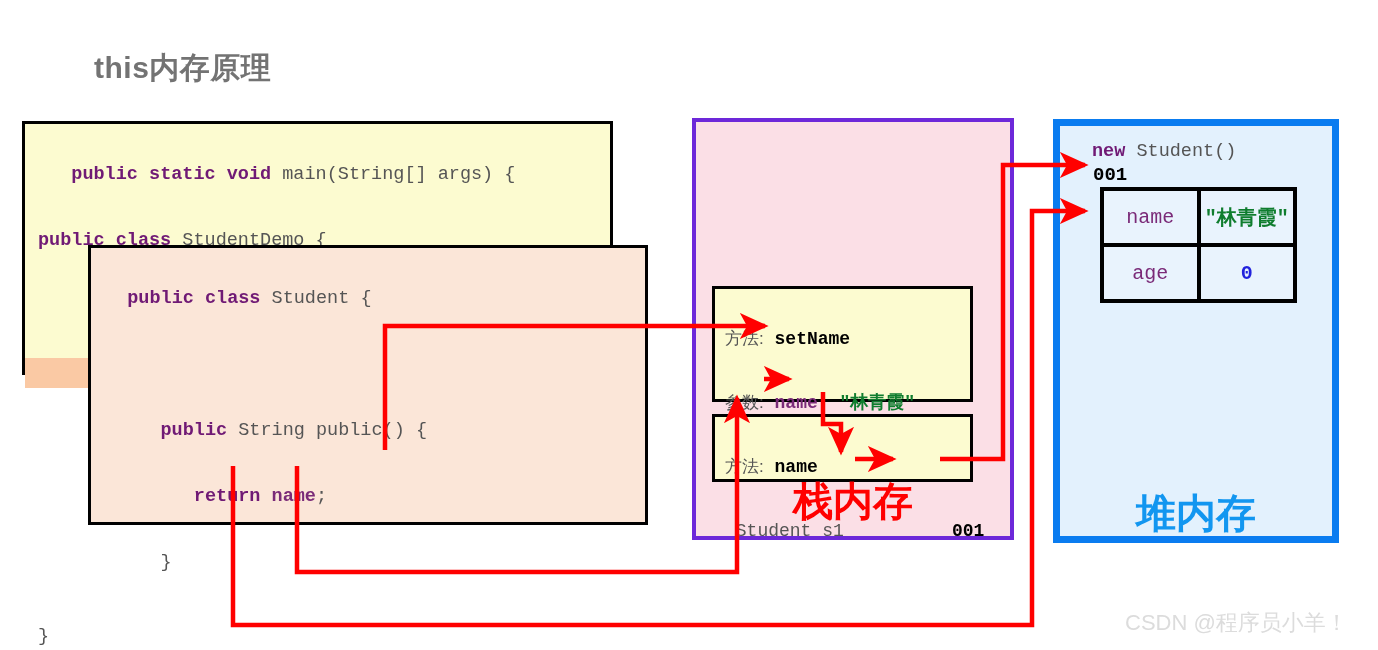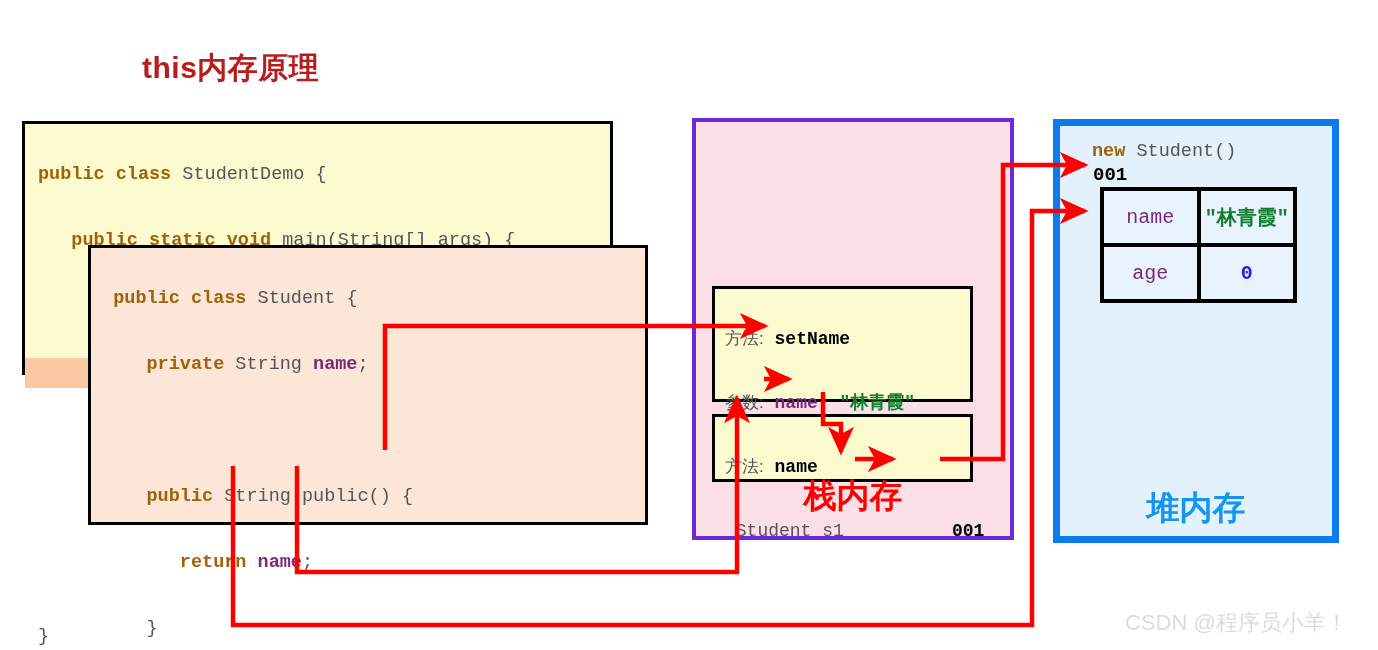--- a/index.html
+++ b/index.html
@@ -6,23 +6,22 @@
   body{
     width:1378px;height:650px;background:#ffffff;position:relative;
     font-family:"Liberation Sans",sans-serif;overflow:hidden;
   }
   #stage{position:absolute;left:0;top:0;width:1378px;height:650px;}
 
   
   .title{
     position:absolute;left:94px;top:48px;
     font-family:"Liberation Sans",sans-serif;
-    font-size:30px;font-weight:bold;color:#b91c1c;letter-spacing:0.5px;
+    font-size:30px;font-weight:bold;color:#737373;letter-spacing:0.5px;
     white-space:nowrap;
-    margin-left:48px;
   }
 
   
   .codebox{
     position:absolute;border:3px solid #000;box-sizing:border-box;
     font-family:"Liberation Mono","DejaVu Sans Mono",monospace;
     white-space:pre;
   }
   #code-demo{
     left:22px;top:121px;width:591px;height:254px;
@@ -30,41 +29,41 @@
   }
   #code-student{
     left:88px;top:245px;width:560px;height:280px;
     background:#fbe6d8;z-index:4;
   }
   .codeline{
     position:relative;height:30px;line-height:30px;
     font-size:18.5px;white-space:pre;
   }
   #code-demo .codeline{padding-left:13px;}
-  #code-student .codeline{}
+  #code-student .codeline{padding-left:14px;}
   .hl-orange{background:#fac9a4;}
-  .k{color:#a16207;font-weight:bold;}   
+  .k{color:#701a75;font-weight:bold;}   
   .t{color:#555555;}                    
   .f{color:#7a2a78;font-weight:bold;}   
   .s{color:#0f7d2e;}                    
 
   
   .mempanel{position:absolute;box-sizing:border-box;}
   #stack-panel{
     left:692px;top:118px;width:322px;height:422px;
     background:#fbdfe6;border:4px solid #6d28d9;z-index:5;
   }
   #heap-panel{
     left:1053px;top:119px;width:286px;height:424px;
     background:#e3f1fd;border:7px solid #0a7cf0;z-index:5;
   }
   .memlabel{
     position:absolute;left:0;width:100%;text-align:center;
     font-family:"Liberation Sans",sans-serif;
-    font-size:33px;font-weight:bold;white-space:nowrap;
+    font-size:40px;font-weight:bold;white-space:nowrap;
   }
   #stack-label{top:352px;color:#ff0000;}
   #heap-label{top:360px;color:#1296f0;}
 
   
   .frame{
     position:absolute;background:#fcfbd0;border:3px solid #000;
     box-sizing:border-box;
     font-family:"Liberation Mono","DejaVu Sans Mono",monospace;
     white-space:pre;
@@ -116,33 +115,32 @@
   }
 </style>
 </head>
 <body>
 
 <div id="stage">
 
   <div class="title">this内存原理</div>
 
   <div class="codebox" id="code-demo">
+    <div class="codeline">   <span class="k">public static void</span> <span class="t">main(String[] args) {</span></div>
     <div class="codeline"><span class="k">public class</span> <span class="t">StudentDemo {</span></div>
-    <div class="codeline">   <span class="k">public static void</span> <span class="t">main(String[] args) {</span></div>
     <div class="codeline">       <span class="t">Student s1 = </span><span class="k">new</span><span class="t"> Student();</span></div>
     <div class="codeline hl-orange">       <span class="t">s1.setName(</span><span class="t">"</span><span class="s">林青霞</span><span class="t">");</span></div>
     <div class="codeline"> </div>
     <div class="codeline"> </div>
     <div class="codeline"> </div>
     <div class="codeline"><span class="t">}</span></div>
   </div>
 
   <div class="codebox" id="code-student">
     <div class="codeline">  <span class="k">public class</span> <span class="t">Student {</span></div>
-    <div class="codeline">     <span class="k">private</span> <span class="t">String </span><span class="f">name</span><span class="t">;</span></div>
     <div class="codeline"> </div>
     <div class="codeline">     <span class="k">public</span> <span class="t">String public() {</span></div>
     <div class="codeline">        <span class="k">return</span> <span class="f">name</span><span class="t">;</span></div>
     <div class="codeline">     <span class="t">}</span></div>
     
     
     
     
   </div>
 

